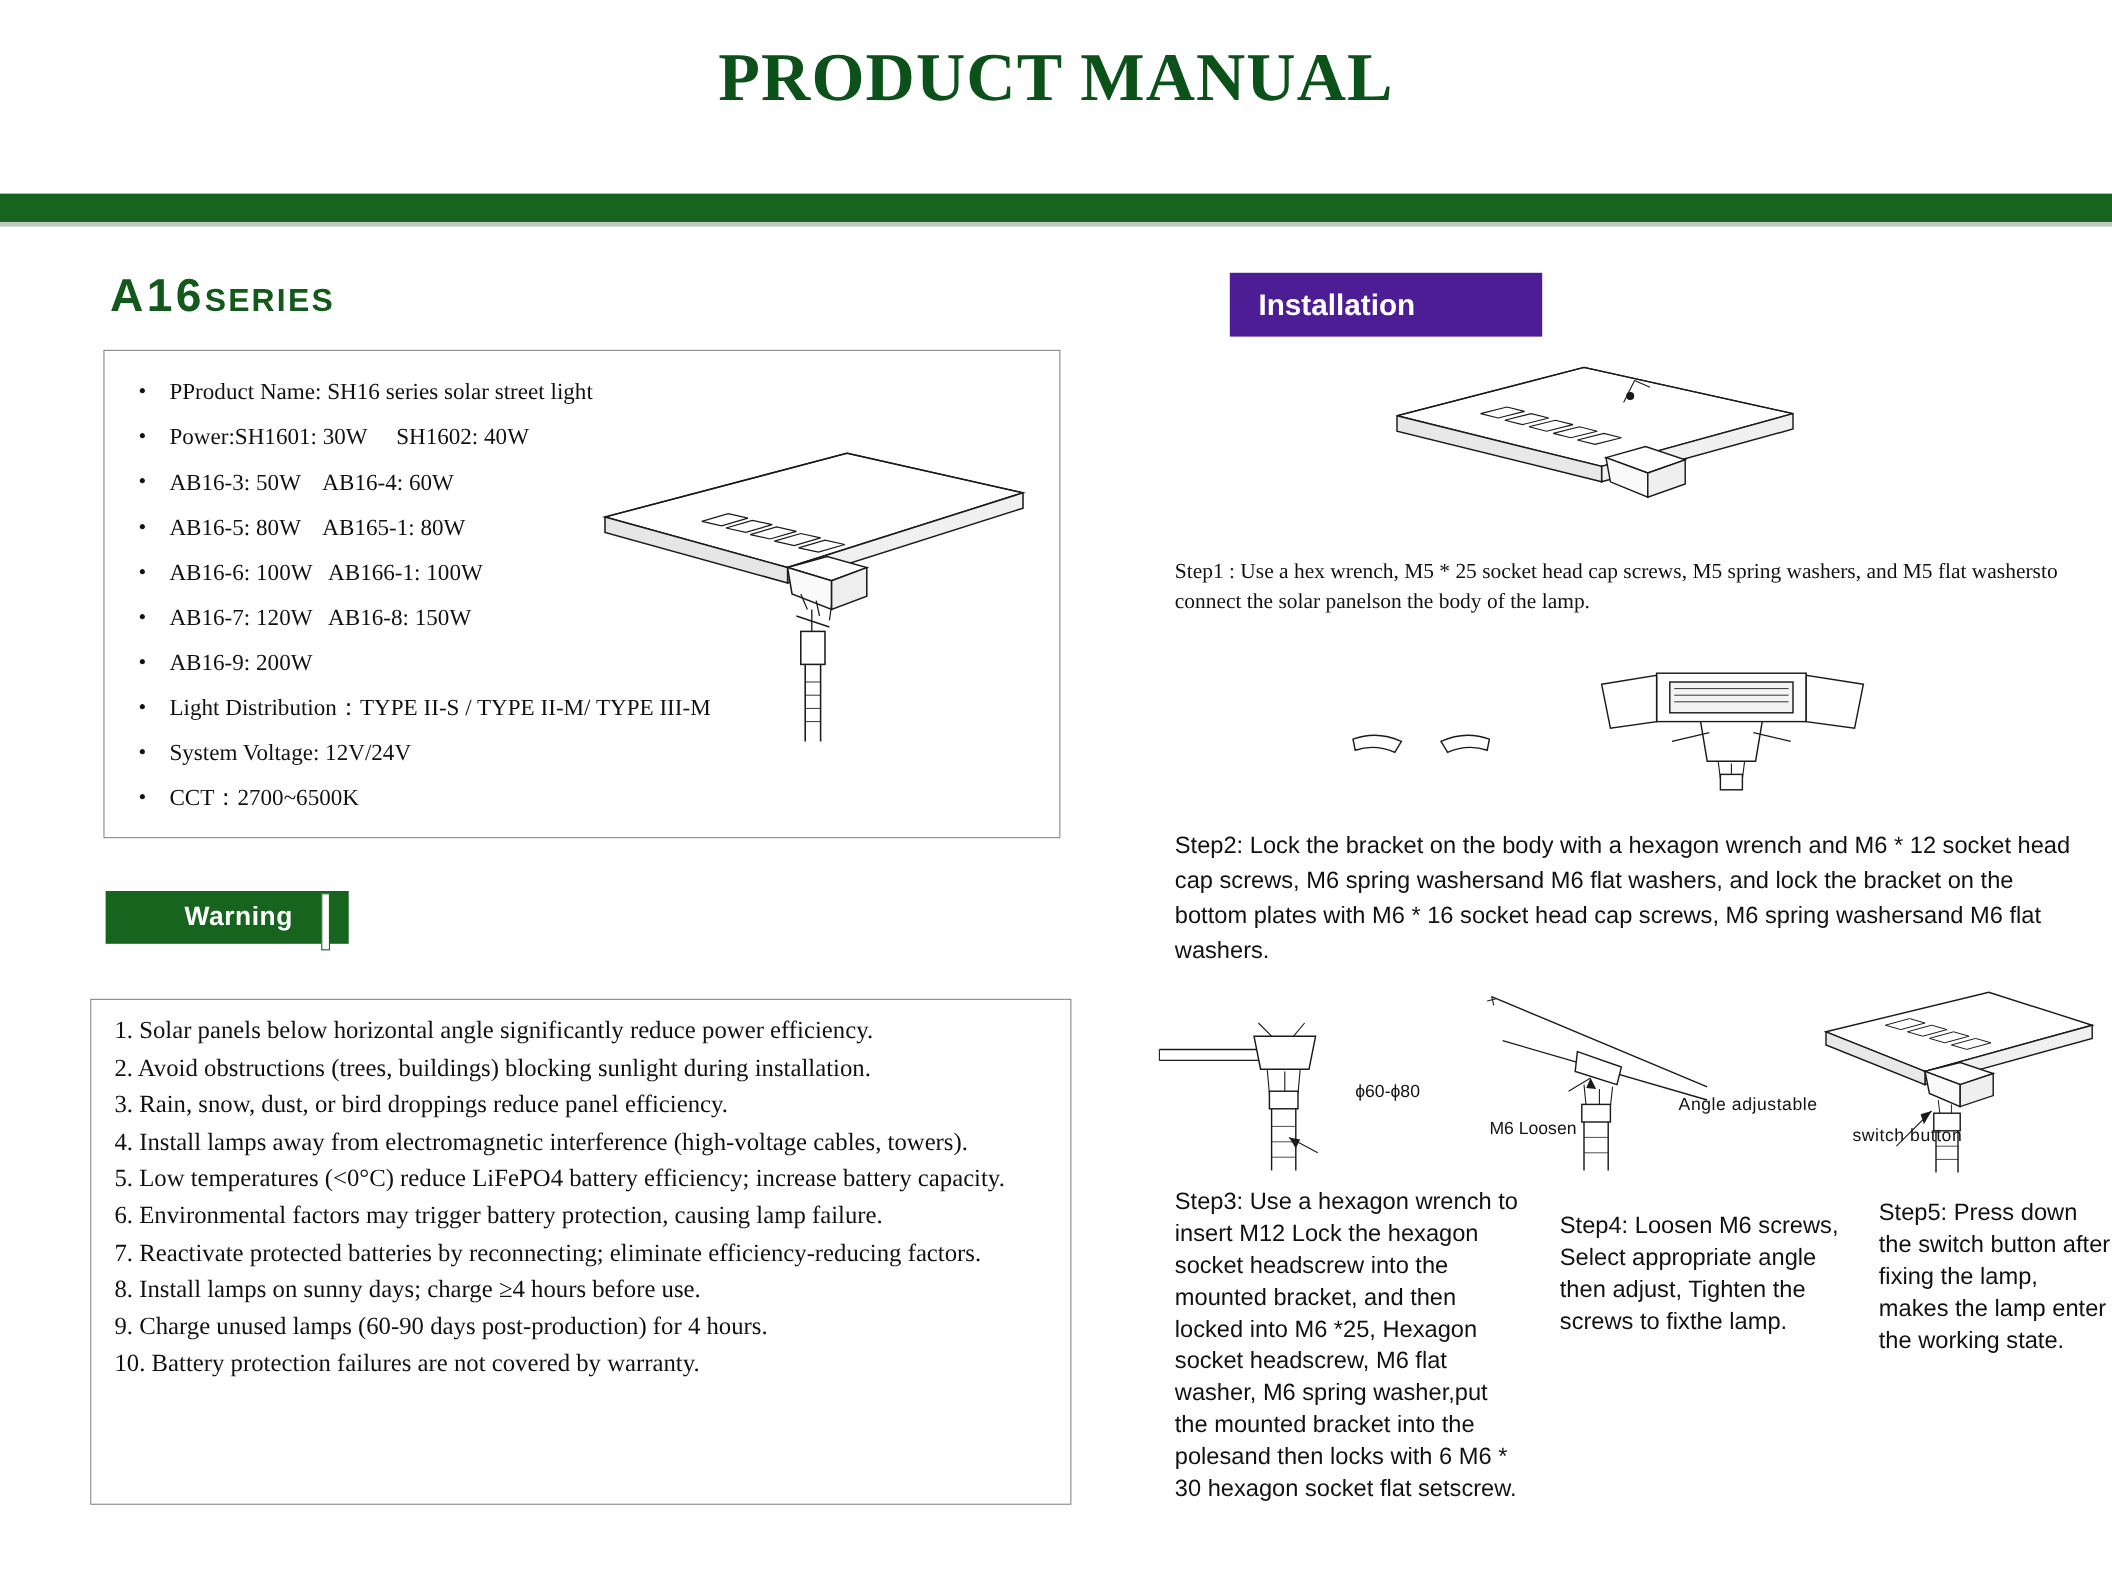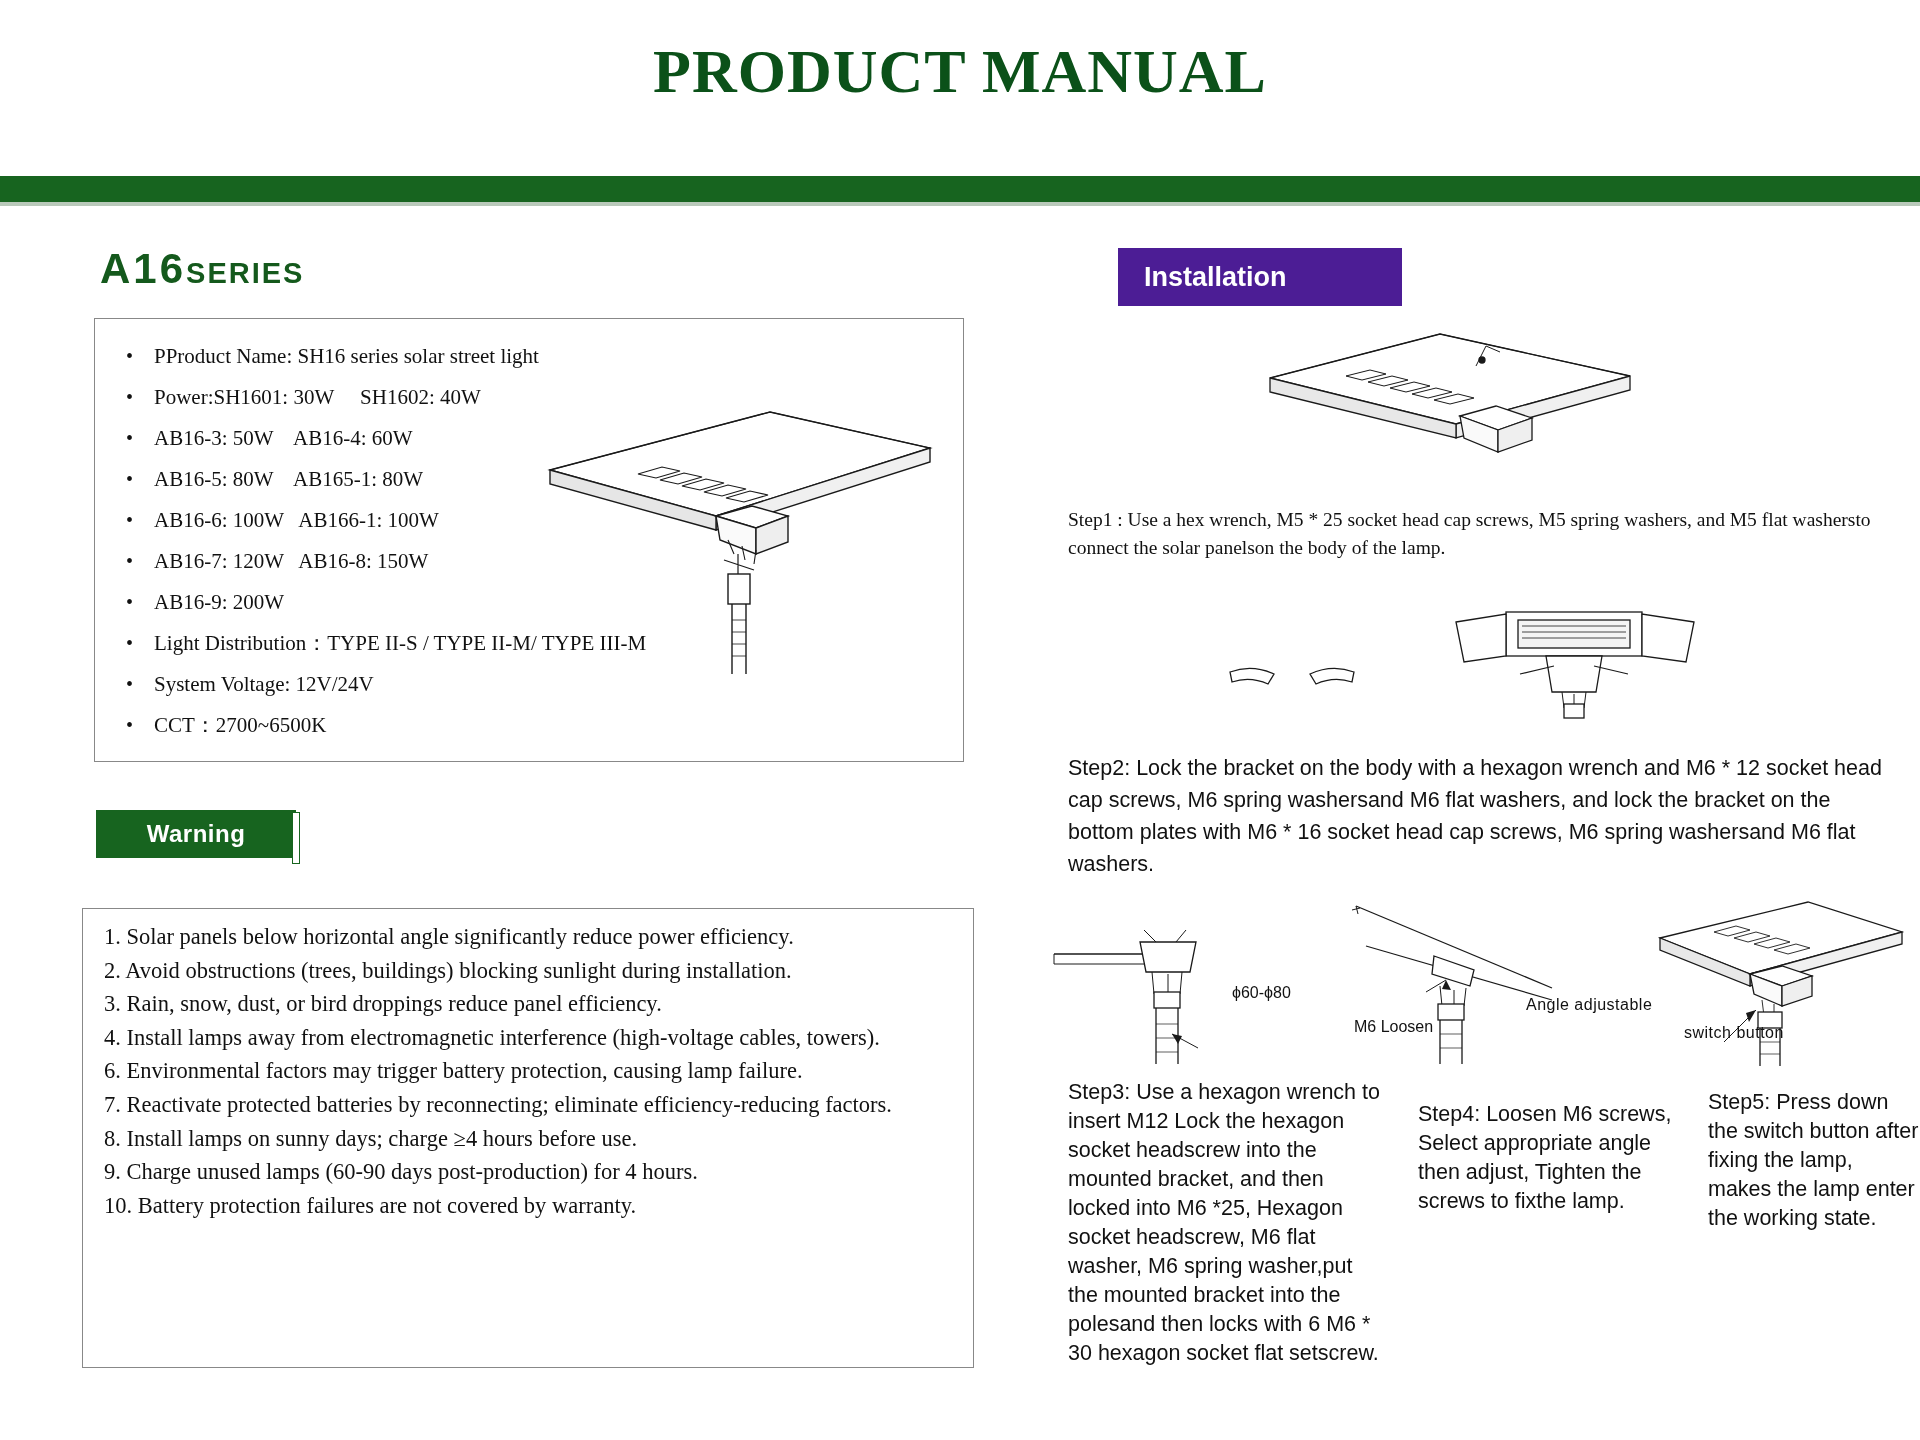--- a/index.html
+++ b/index.html
@@ -108,20 +108,21 @@
     height: 48px;
     background: #17641f;
     color: #fff;
     font-family: "Liberation Sans", sans-serif;
     font-weight: bold;
     font-size: 24px;
     display: flex;
     align-items: center;
     justify-content: center;
     letter-spacing: 0.5px;
+    padding-left: 21px;
   }
   .warning-tab-edge {
     position: absolute;
     left: 292px;
     top: 812px;
     width: 8px;
     height: 52px;
     border: 1px solid #17641f;
     box-sizing: border-box;
     background: #fff;
@@ -279,20 +280,21 @@
   </ul>
 
   <div class="warning-tab">Warning</div>
   <div class="warning-tab-edge"></div>
   <div class="warning-box"></div>
   <div class="warning-text">
     <p>1. Solar panels below horizontal angle significantly reduce power efficiency.</p>
     <p>2. Avoid obstructions (trees, buildings) blocking sunlight during installation.</p>
     <p>3. Rain, snow, dust, or bird droppings reduce panel efficiency.</p>
     <p>4. Install lamps away from electromagnetic interference (high-voltage cables, towers).</p>
+    <p>5. Low temperatures (&lt;0°C) reduce LiFePO4 battery efficiency; increase battery capacity.</p>
     <p>6. Environmental factors may trigger battery protection, causing lamp failure.</p>
     <p>7. Reactivate protected batteries by reconnecting; eliminate efficiency-reducing factors.</p>
     <p>8. Install lamps on sunny days; charge ≥4 hours before use.</p>
     <p>9. Charge unused lamps (60-90 days post-production) for 4 hours.</p>
     <p>10. Battery protection failures are not covered by warranty.</p>
   </div>
 
   <div class="install-tab">Installation</div>
 
   <div class="fig" style="left:1250px; top:320px;">

